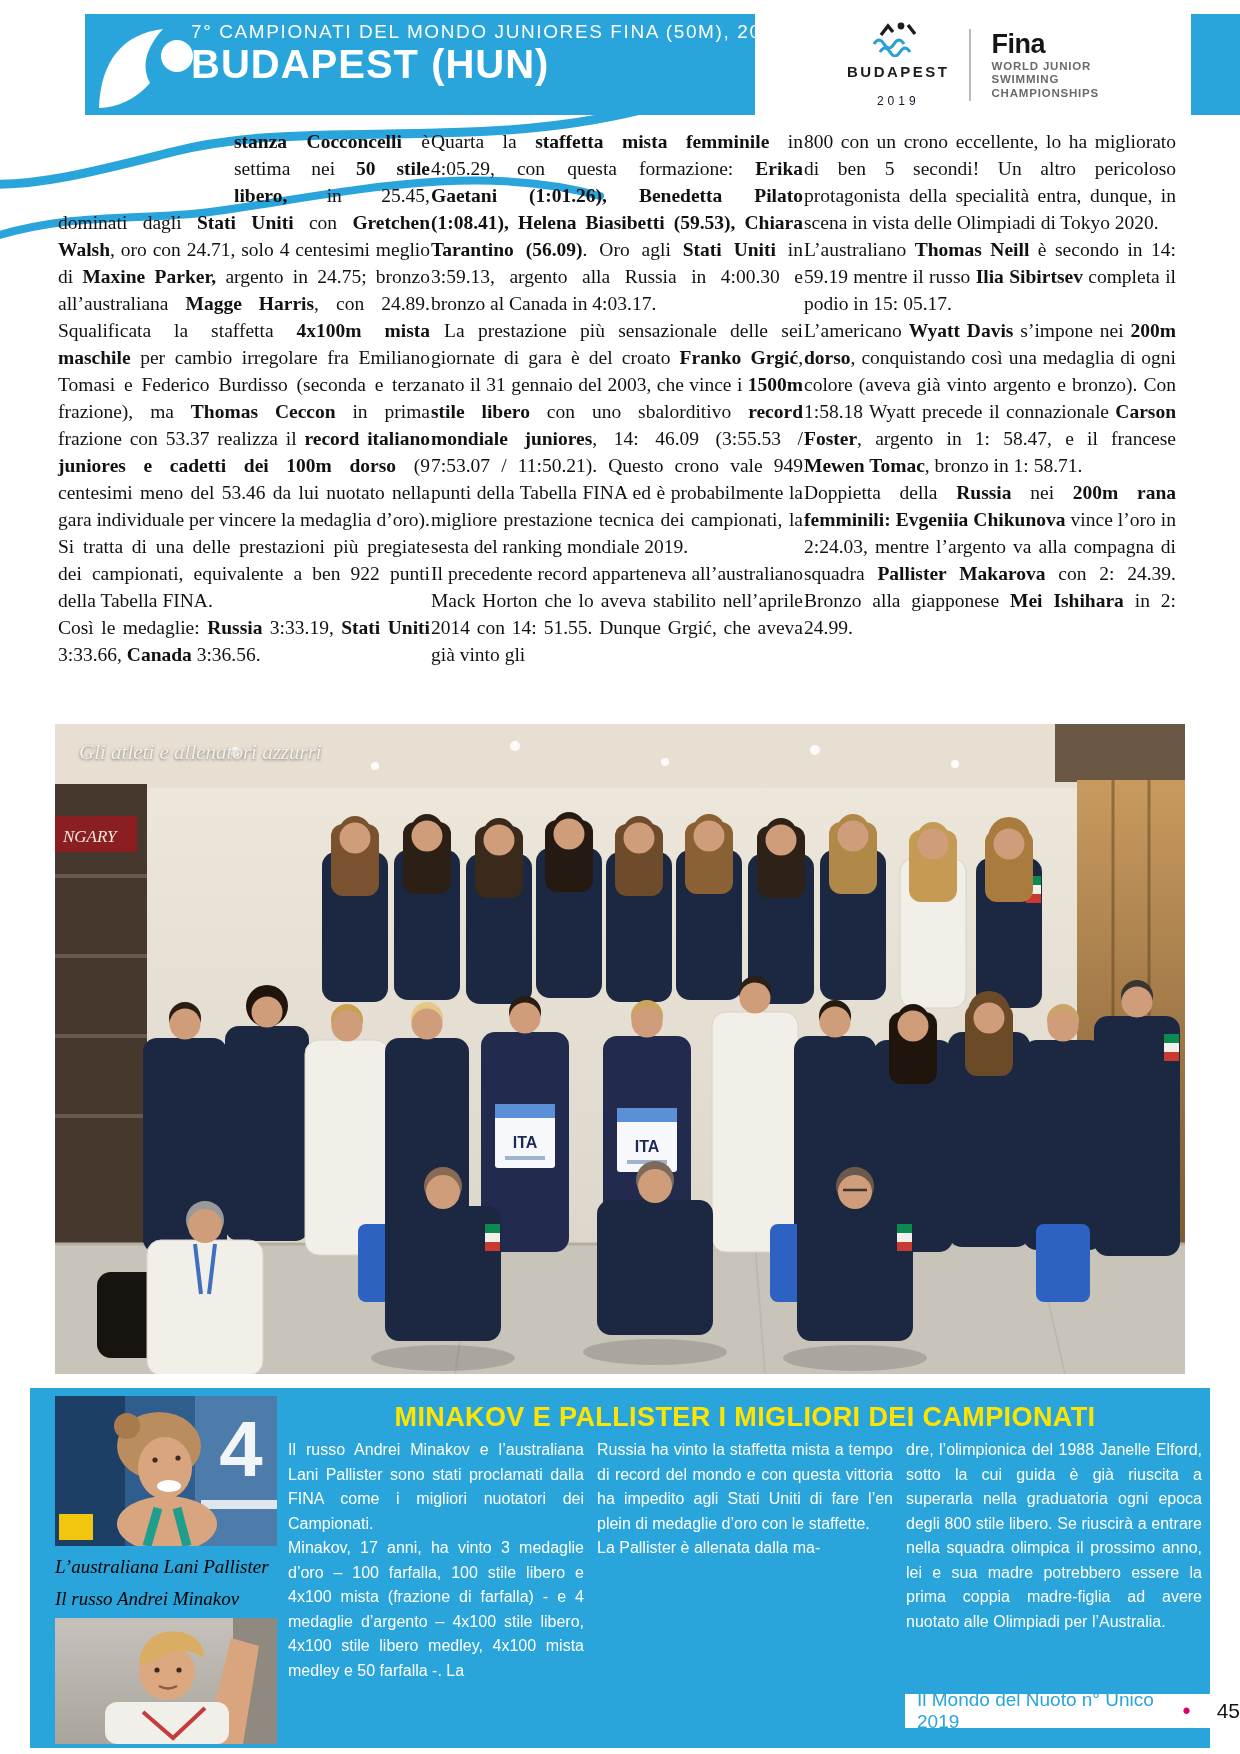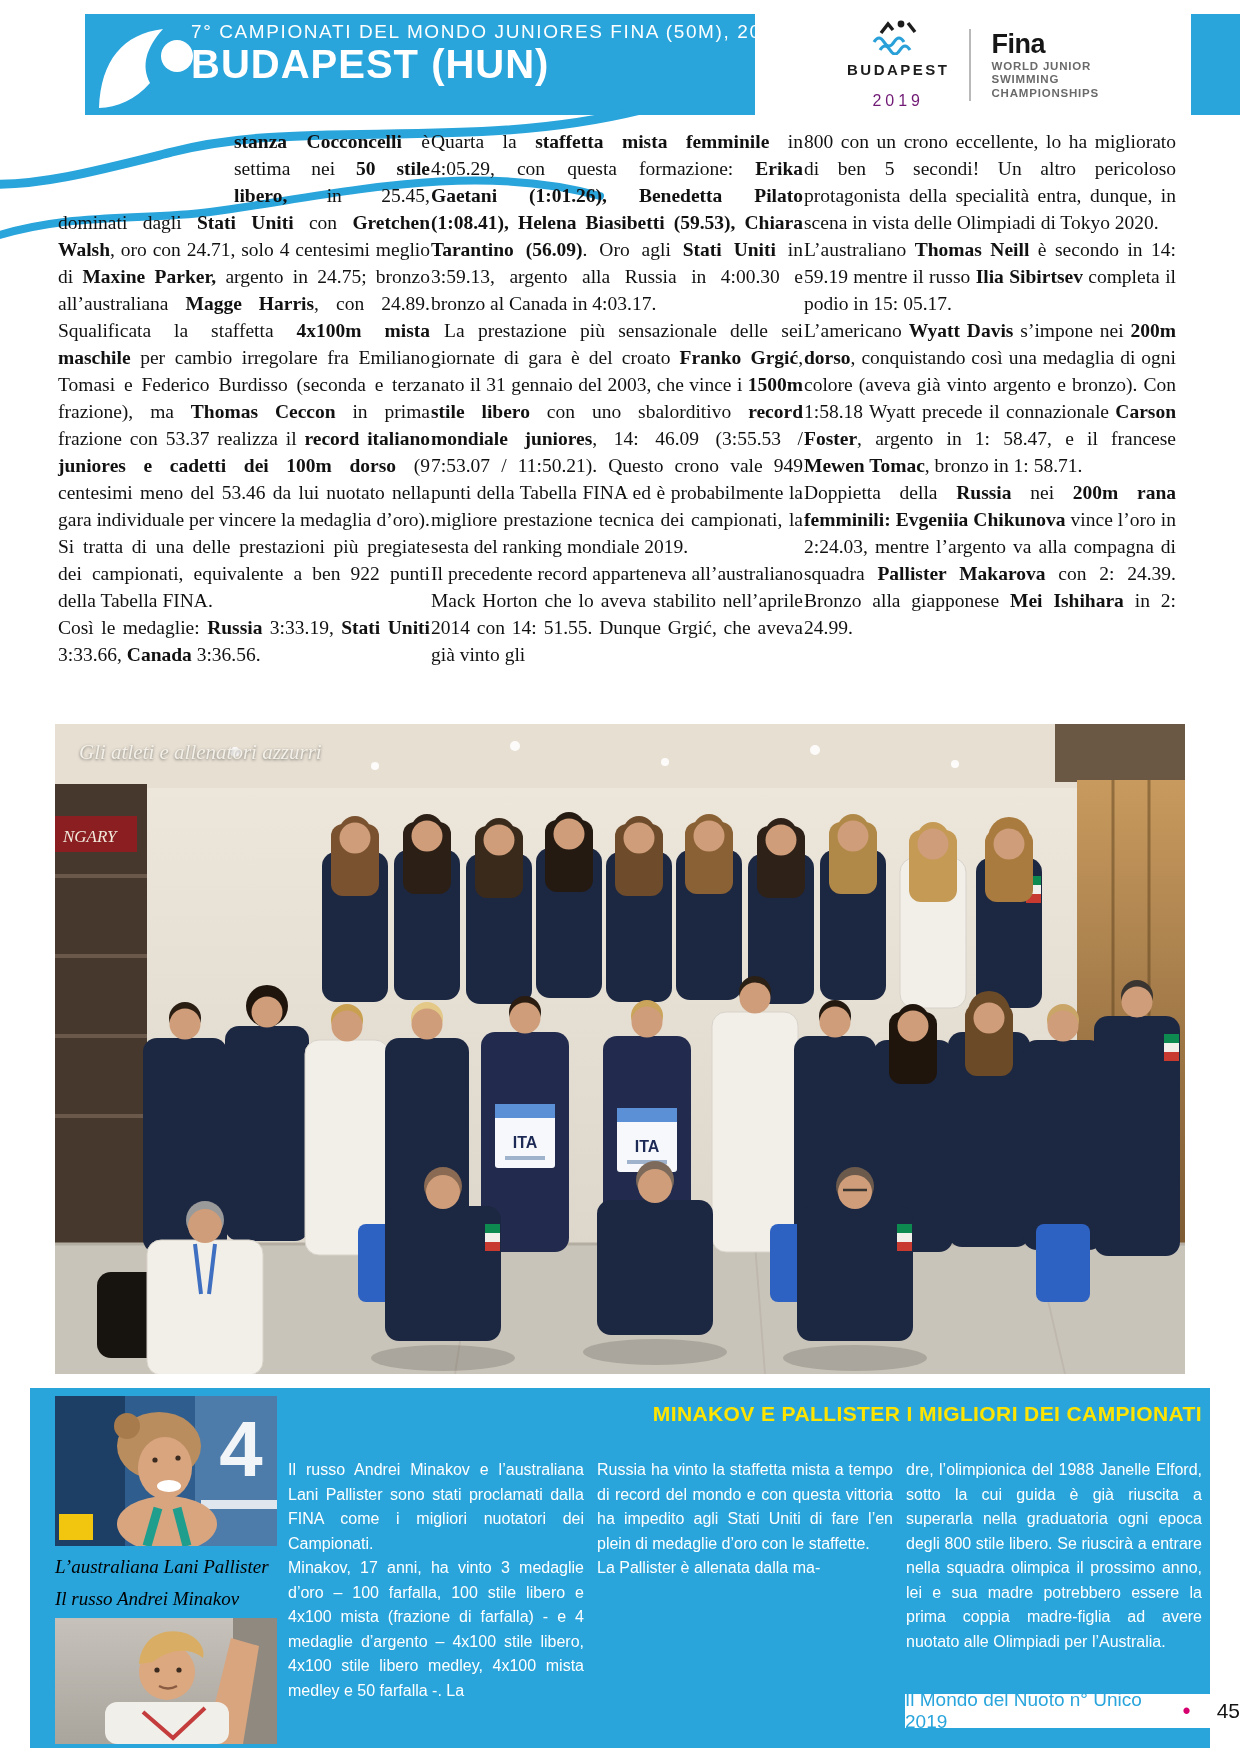--- a/index.html
+++ b/index.html
@@ -13,21 +13,21 @@
           font-size:19px;letter-spacing:1.6px;white-space:nowrap;}
   .banner-main{position:absolute;left:106px;top:30px;display:flex;align-items:baseline;gap:26px;color:#fff;
                font-family:"Liberation Sans",sans-serif;}
   .nuoto{font-size:55px;font-weight:400;letter-spacing:9px;line-height:1;}
   .place{font-size:40px;font-weight:bold;letter-spacing:1px;line-height:1;}
   .logobox{position:absolute;left:755px;top:14px;width:436px;height:101px;background:#fff;
            display:flex;align-items:center;justify-content:center;gap:20px;
            font-family:"Liberation Sans",sans-serif;}
   .budwrap{text-align:center;}
   .budcity{font-size:15px;font-weight:bold;letter-spacing:2.5px;color:#1d1d1d;margin-top:2px;}
-  .budyear{font-size:16px;letter-spacing:4px;color:#701a75;margin-top:14px;}
+  .budyear{font-size:12px;letter-spacing:4px;color:#0f172a;margin-top:14px;}
   .logodiv{width:2px;height:72px;background:#b9b9b9;}
   .finawrap{line-height:1.15;}
   .finabrand{font-size:27px;font-weight:bold;color:#161616;letter-spacing:-.5px;}
   .finaline{font-size:11.5px;font-weight:bold;color:#6a6a6a;letter-spacing:.8px;}
   .waves{position:absolute;left:0;top:98px;pointer-events:none;}
 
   
   .article{position:absolute;left:58px;top:128px;width:1142px;display:flex;gap:1px;
            font-size:19.5px;line-height:27px;text-align:justify;}
   .col{width:372px;}
@@ -41,30 +41,30 @@
   .photo svg{display:block;}
   .photo-caption{position:absolute;left:24px;top:16px;font-style:italic;font-size:21px;color:#f3f0e9;
                  text-shadow:0 1px 3px rgba(0,0,0,.5);}
 
   
   .bluebox{position:absolute;left:30px;top:1388px;width:1180px;height:360px;background:#29a5dc;overflow:hidden;}
   .leftcol{position:absolute;left:25px;top:8px;width:222px;}
   .smallphoto{display:block;}
   .boxcap{color:#000000;font-style:italic;font-size:19px;margin-top:10px;font-family:"Liberation Serif",serif;}
   .boxmain{position:absolute;left:258px;top:10px;width:914px;}
-  .headline{color:#ffe400;font-family:"Liberation Sans",sans-serif;font-weight:bold;font-size:21px;
-            text-align:right;letter-spacing:.4px;margin:4px 0 32px 0;}
+  .headline{color:#ffe400;font-family:"Liberation Sans",sans-serif;font-weight:bold;font-size:27px;
+            text-align:center;letter-spacing:.4px;margin:4px 0 5px 0;}
   .boxcols{display:flex;gap:13px;font-family:"Liberation Sans",sans-serif;font-size:16px;line-height:24.5px;
            color:#fff;text-align:justify;}
   .bcol{width:296px;}
   .bp{margin:0;}
 
   
   .footerbar{position:absolute;left:905px;top:1694px;width:335px;height:34px;background:#fff;
-             display:flex;align-items:center;gap:26px;padding-left:0;box-sizing:border-box;
+             display:flex;align-items:center;gap:26px;padding-left:12px;box-sizing:border-box;
              font-family:"Liberation Sans",sans-serif;}
   .foottext{color:#29a5dc;font-size:19px;}
   .footbullet{color:#d6006e;font-size:23px;line-height:1;}
   .footnum{color:#141414;font-weight:normal;font-size:21px;}
 </style>
 </head>
 <body>
 
 <div class="page">
 

